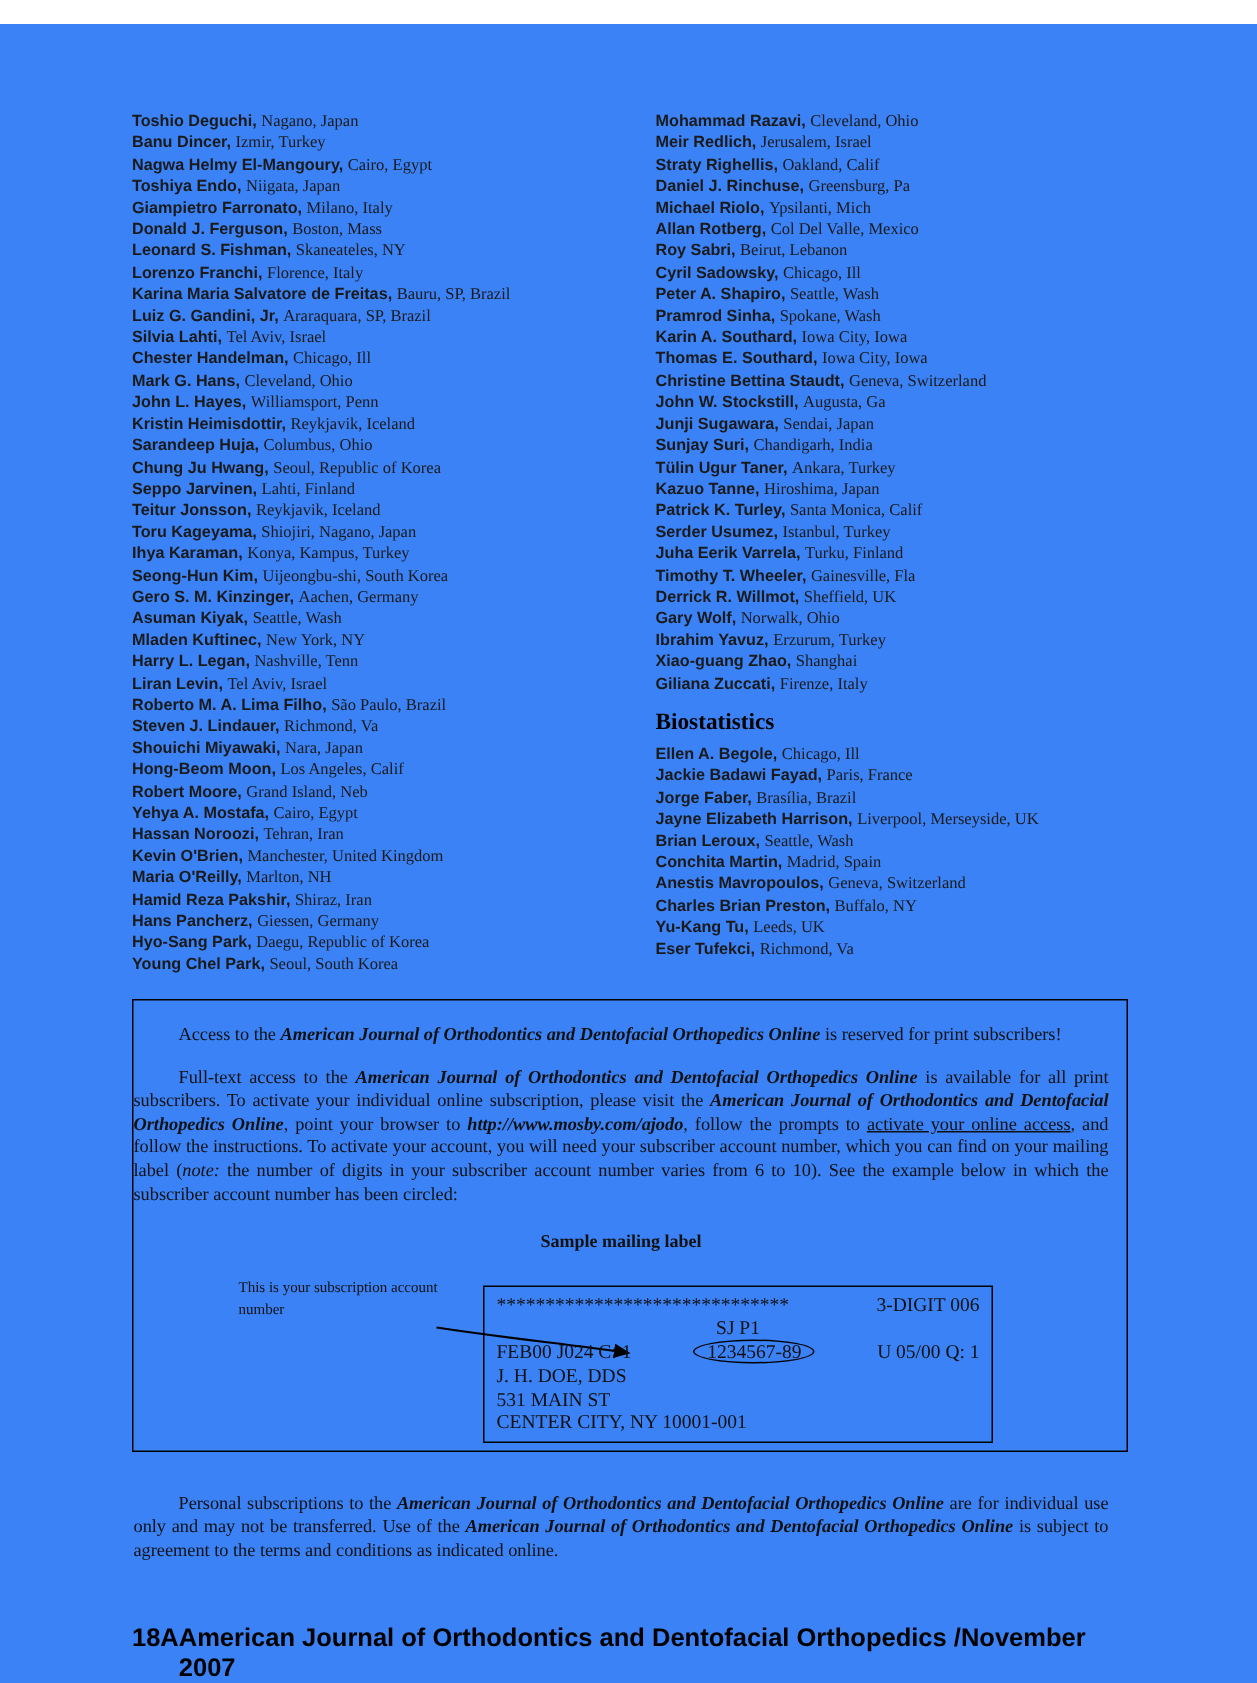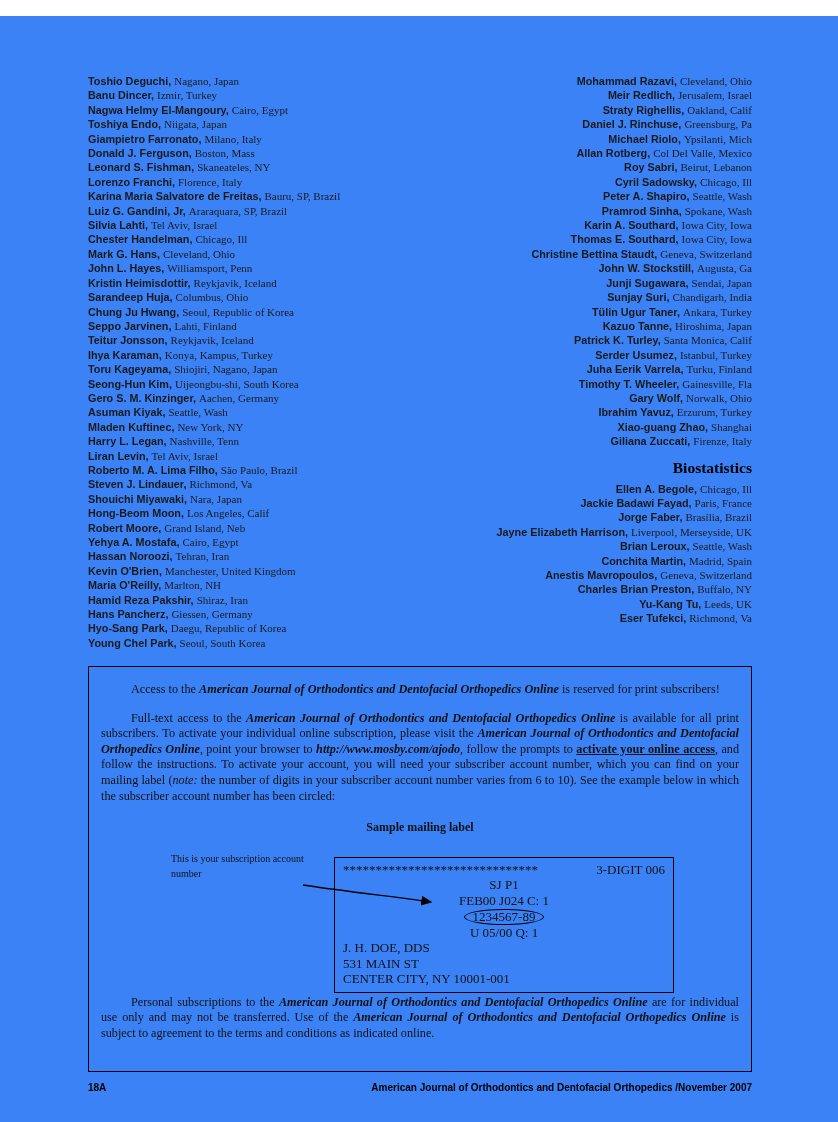--- a/index.html
+++ b/index.html
@@ -6,70 +6,70 @@
   html,body { background:#ffffff; }
   .page {
     position:relative; width:838px; height:1122px; margin:16px auto;
     background:#3b82f6; overflow:hidden;
     font-family:"Liberation Serif", serif; color:#1a1a1a;
   }
 
   
   .columns { position:absolute; left:88px; top:58px; width:664px; display:flex; }
   .col-left  { width:349px; }
-  .col-right { flex:1;text-align:right; }
+  .col-right { flex:1; }
   .entry { font-size:11px; line-height:14.4px; white-space:nowrap; }
   .entry .nm  { font-family:"Liberation Sans", sans-serif; font-weight:bold; font-size:10.8px; margin-right:3px; }
   .entry .loc { font-family:"Liberation Serif", serif; font-size:11px; }
   .bio-heading {
     font-family:"Liberation Serif", serif; font-weight:bold;
     font-size:15.5px; line-height:19px; margin:9px 0 5px 0; color:#000;
   }
 
   
   .notice-box {
-    position:absolute; left:88px; top:650px; width:664px; height:406px;
-    border:1.4px solid #000; padding:15px 12px 0 12px;
+    position:absolute; left:88px; top:650px; width:664px; height:302px;
+    border:1.4px solid #000; padding:15px 12px 0 0;
     font-size:12.2px; line-height:15.6px; text-align:justify; color:#111;
   }
   .notice-box p { text-indent:30px; }
   .p2 { margin-top:13px; }
   .p3 { margin-top:2px; }
   .seg-n  {}
   .seg-bi { font-weight:bold; font-style:italic; }
-  .seg-bu { font-weight:bold; text-decoration:underline; }
+  .seg-bu { font-weight:normal; text-decoration:underline; }
   .seg-i  { font-style:italic; }
 
   .sample-heading { text-align:center; font-weight:bold; margin-top:16px; font-size:12px; }
 
   
   .label-area { position:relative; height:152px; margin-top:5px; }
   .annotation {
     position:absolute; left:70px; top:10px; width:152px;
     font-size:10px; line-height:15px; text-align:left; text-indent:0;
   }
   .arrow-svg { position:absolute; left:0; top:0; pointer-events:none; }
   .label-box {
     position:absolute; left:233px; top:16px; width:340px;
     border:1.6px solid #000; padding:4px 8px 5px 8px;
     font-size:13px; line-height:15.6px; text-align:left;
   }
   .lbl-line1 { display:flex; justify-content:space-between; }
   .lbl-line2 { text-align:center; }
-  .lbl-line3 { display:flex; justify-content:space-between; align-items:center;flex-direction:column; }
+  .lbl-line3 { display:flex; justify-content:space-between; align-items:center; }
   .circled {
     display:inline-block; border:1.4px solid #000; border-radius:50%;
     padding:0 8px; line-height:14px;
   }
 
   
   .footer {
     position:absolute; left:88px; top:1066px; width:664px;
     display:flex; justify-content:space-between; align-items:baseline;
-    font-family:"Liberation Sans", sans-serif; font-weight:bold; font-size:10px; color:#000;
+    font-family:"Liberation Sans", sans-serif; font-weight:bold; font-size:17px; color:#000;
   }
 </style>
 </head>
 <body>
 
 <div class="page">
 
   <div class="columns">
     <div class="col-left">
 
@@ -124,24 +124,24 @@
         <div class="entry">
         <span class="nm">Chung Ju Hwang,</span><span class="loc">Seoul, Republic of Korea</span>
       </div>
         <div class="entry">
         <span class="nm">Seppo Jarvinen,</span><span class="loc">Lahti, Finland</span>
       </div>
         <div class="entry">
         <span class="nm">Teitur Jonsson,</span><span class="loc">Reykjavik, Iceland</span>
       </div>
         <div class="entry">
+        <span class="nm">Toru Kageyama,</span><span class="loc">Shiojiri, Nagano, Japan</span>
+      </div>
+        <div class="entry">
         <span class="nm">Ihya Karaman,</span><span class="loc">Konya, Kampus, Turkey</span>
-      </div>
-        <div class="entry">
-        <span class="nm">Toru Kageyama,</span><span class="loc">Shiojiri, Nagano, Japan</span>
       </div>
         <div class="entry">
         <span class="nm">Seong-Hun Kim,</span><span class="loc">Uijeongbu-shi, South Korea</span>
       </div>
         <div class="entry">
         <span class="nm">Gero S. M. Kinzinger,</span><span class="loc">Aachen, Germany</span>
       </div>
         <div class="entry">
         <span class="nm">Asuman Kiyak,</span><span class="loc">Seattle, Wash</span>
       </div>
@@ -255,20 +255,23 @@
           <span class="nm">Patrick K. Turley,</span><span class="loc">Santa Monica, Calif</span>
         </div>
           <div class="entry">
           <span class="nm">Serder Usumez,</span><span class="loc">Istanbul, Turkey</span>
         </div>
           <div class="entry">
           <span class="nm">Juha Eerik Varrela,</span><span class="loc">Turku, Finland</span>
         </div>
           <div class="entry">
           <span class="nm">Timothy T. Wheeler,</span><span class="loc">Gainesville, Fla</span>
+        </div>
+          <div class="entry">
+          <span class="nm">Derrick R. Willmot,</span><span class="loc">Sheffield, UK</span>
         </div>
           <div class="entry">
           <span class="nm">Gary Wolf,</span><span class="loc">Norwalk, Ohio</span>
         </div>
           <div class="entry">
           <span class="nm">Ibrahim Yavuz,</span><span class="loc">Erzurum, Turkey</span>
         </div>
           <div class="entry">
           <span class="nm">Xiao-guang Zhao,</span><span class="loc">Shanghai</span>
         </div>

